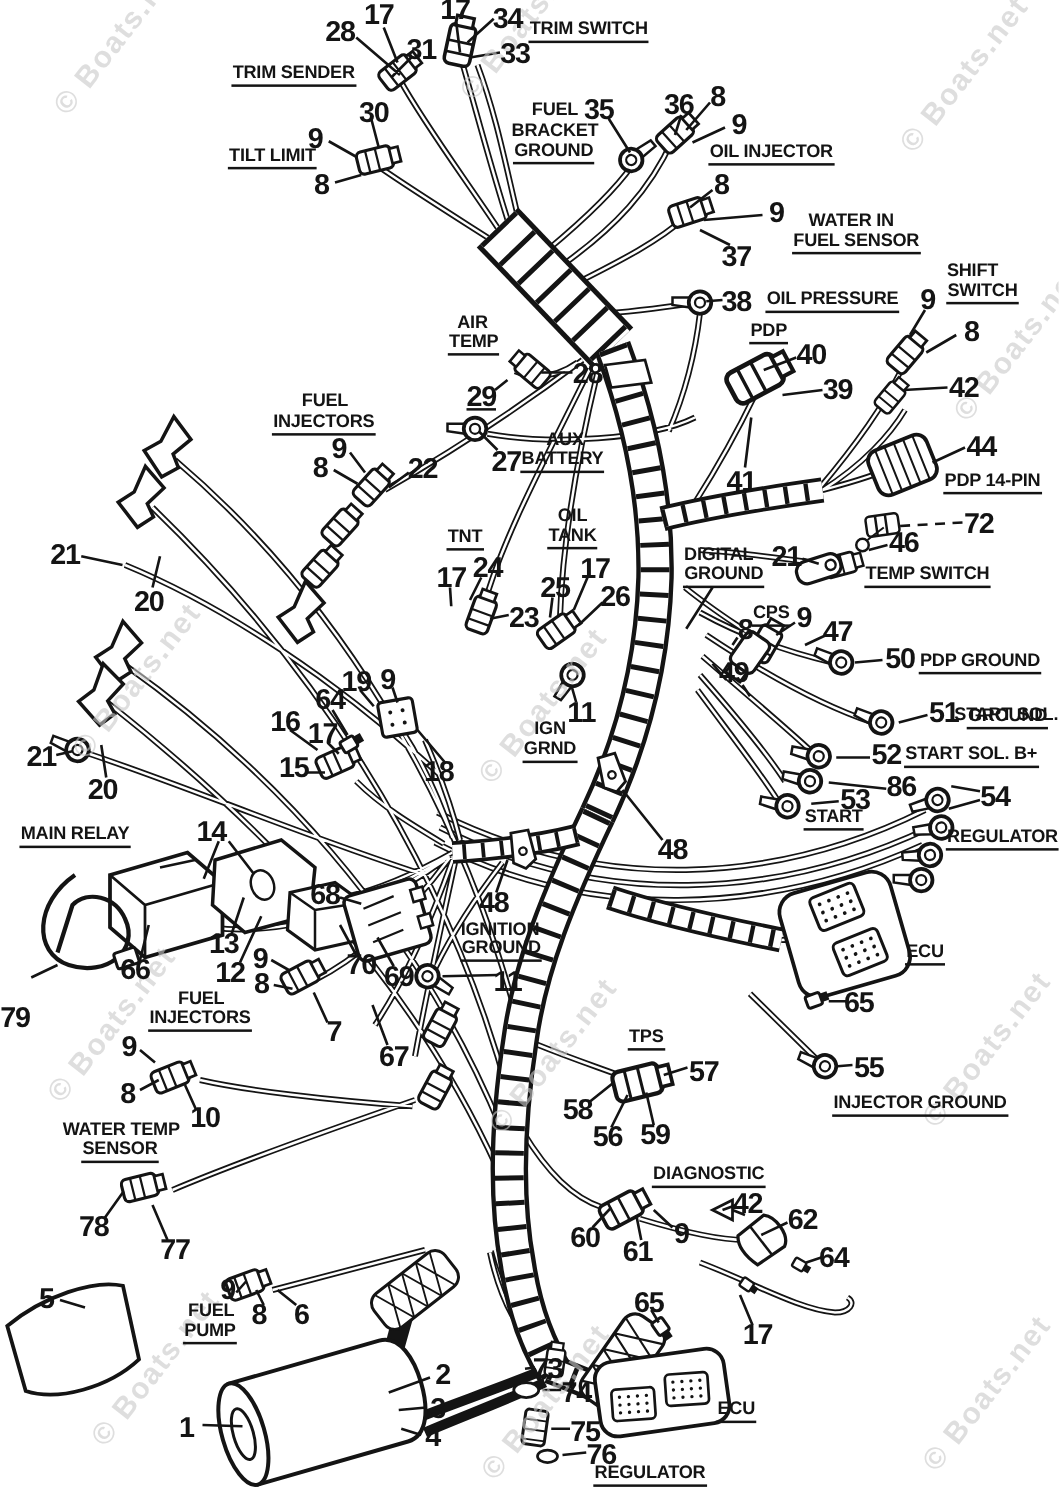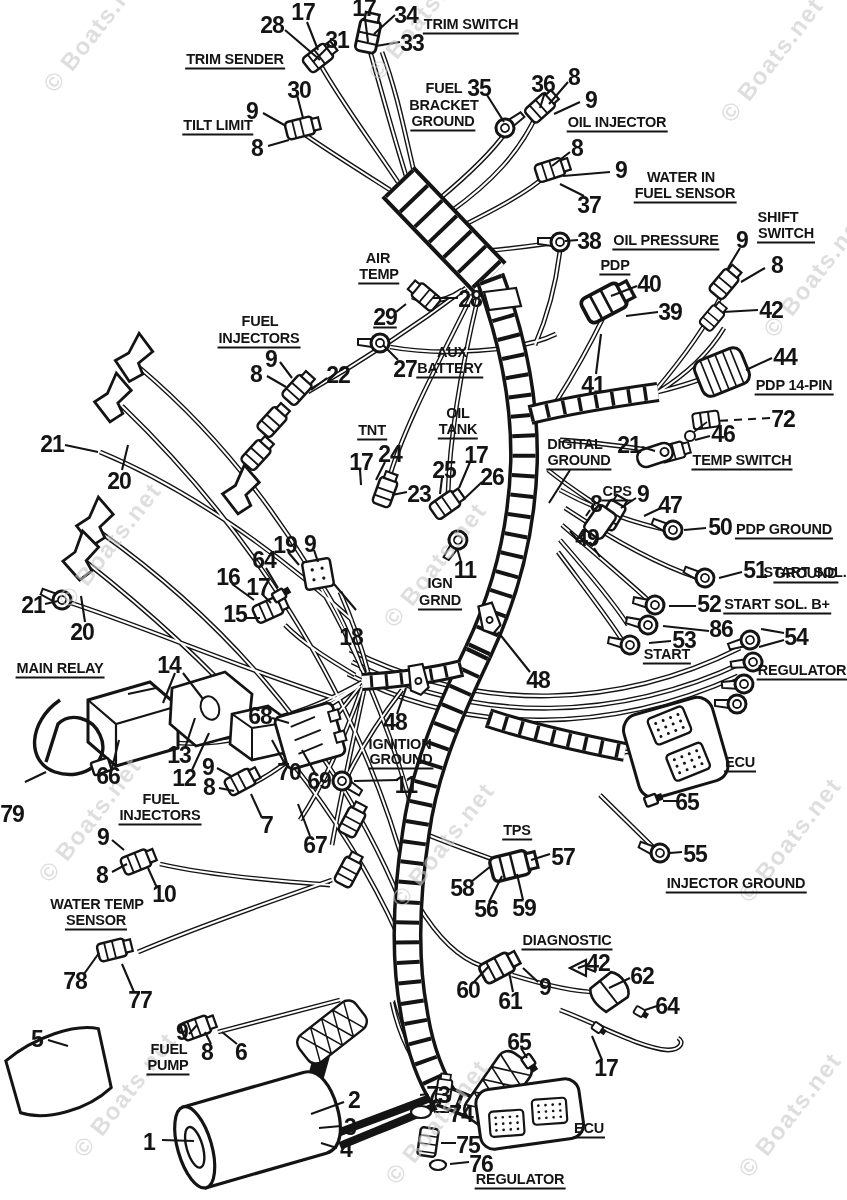--- a/index.html
+++ b/index.html
@@ -448,21 +448,21 @@
       <div class="num" style="left: 52px; top: 444px;">21</div>
       <div class="num" style="left: 119px; top: 481px;">20</div>
       <div class="num" style="left: 33px; top: 605px;">21</div>
       <div class="num" style="left: 82px; top: 632px;">20</div>
       <div class="num" style="left: 361px; top: 462px;">17</div>
       <div class="num" style="left: 390px; top: 454px;">24</div>
       <div class="num" style="left: 419px; top: 494px;">23</div>
       <div class="num" style="left: 444px; top: 470px;">25</div>
       <div class="num" style="left: 476px; top: 455px;">17</div>
       <div class="num" style="left: 492px; top: 477px;">26</div>
-      <div class="num" style="left: 351px; top: 617px; margin-top: 20px;">18</div>
+      <div class="num" style="left: 351px; top: 617px;">18</div>
       <div class="num" style="left: 264px; top: 560px;">64</div>
       <div class="num" style="left: 285px; top: 545px;">19</div>
       <div class="num" style="left: 310px; top: 544px;">9</div>
       <div class="num" style="left: 228px; top: 577px;">16</div>
       <div class="num" style="left: 258px; top: 587px;">17</div>
       <div class="num" style="left: 235px; top: 614px;">15</div>
       <div class="num" style="left: 465px; top: 570px;">11</div>
       <div class="num" style="left: 538px; top: 680px;">48</div>
       <div class="num" style="left: 596px; top: 504px;">8</div>
       <div class="num" style="left: 643px; top: 494px;">9</div>

